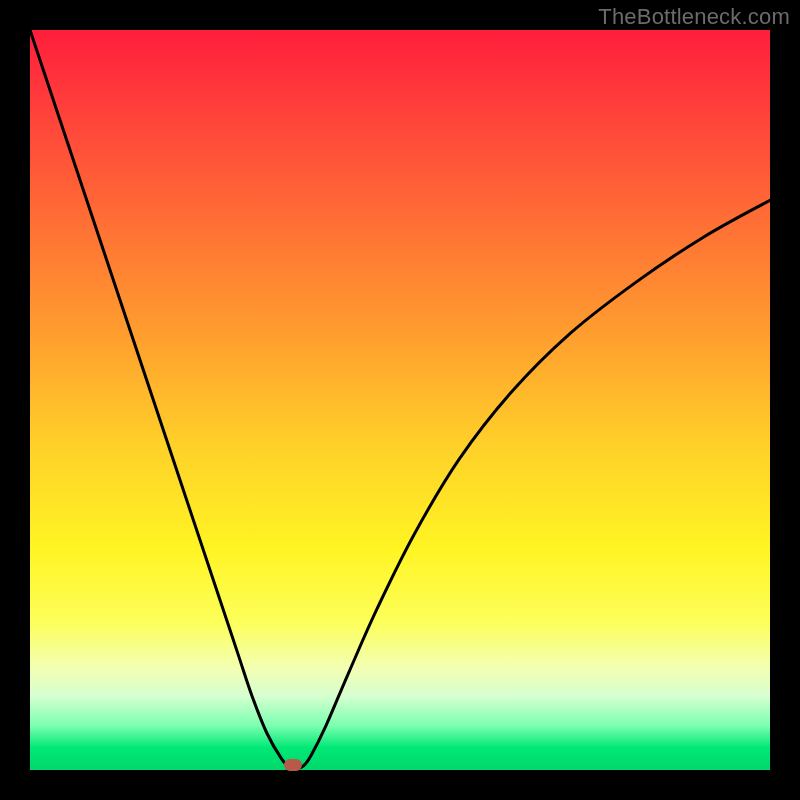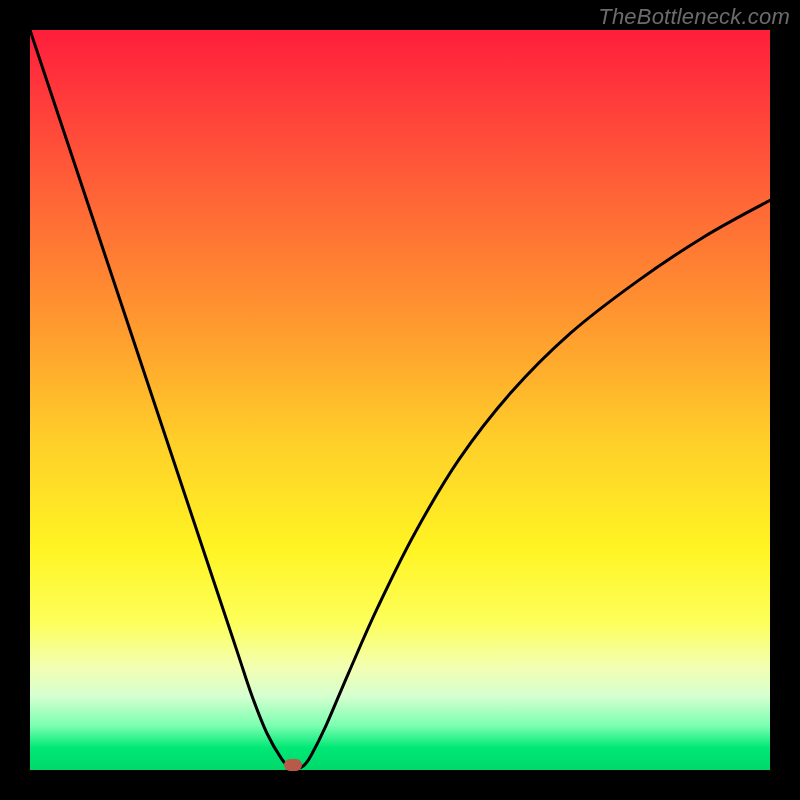--- a/index.html
+++ b/index.html
@@ -40,21 +40,20 @@
     );
   }
   .watermark {
     position: absolute;
     top: 4px;
     right: 10px;
     font-family: Arial, Helvetica, sans-serif;
     font-size: 22px;
     color: #6b6b6b;
     letter-spacing: 0.2px;
-    font-style: italic;
   }
   svg.curve {
     position: absolute;
     left: 0;
     top: 0;
   }
   .marker {
     position: absolute;
     width: 18px;
     height: 12px;

